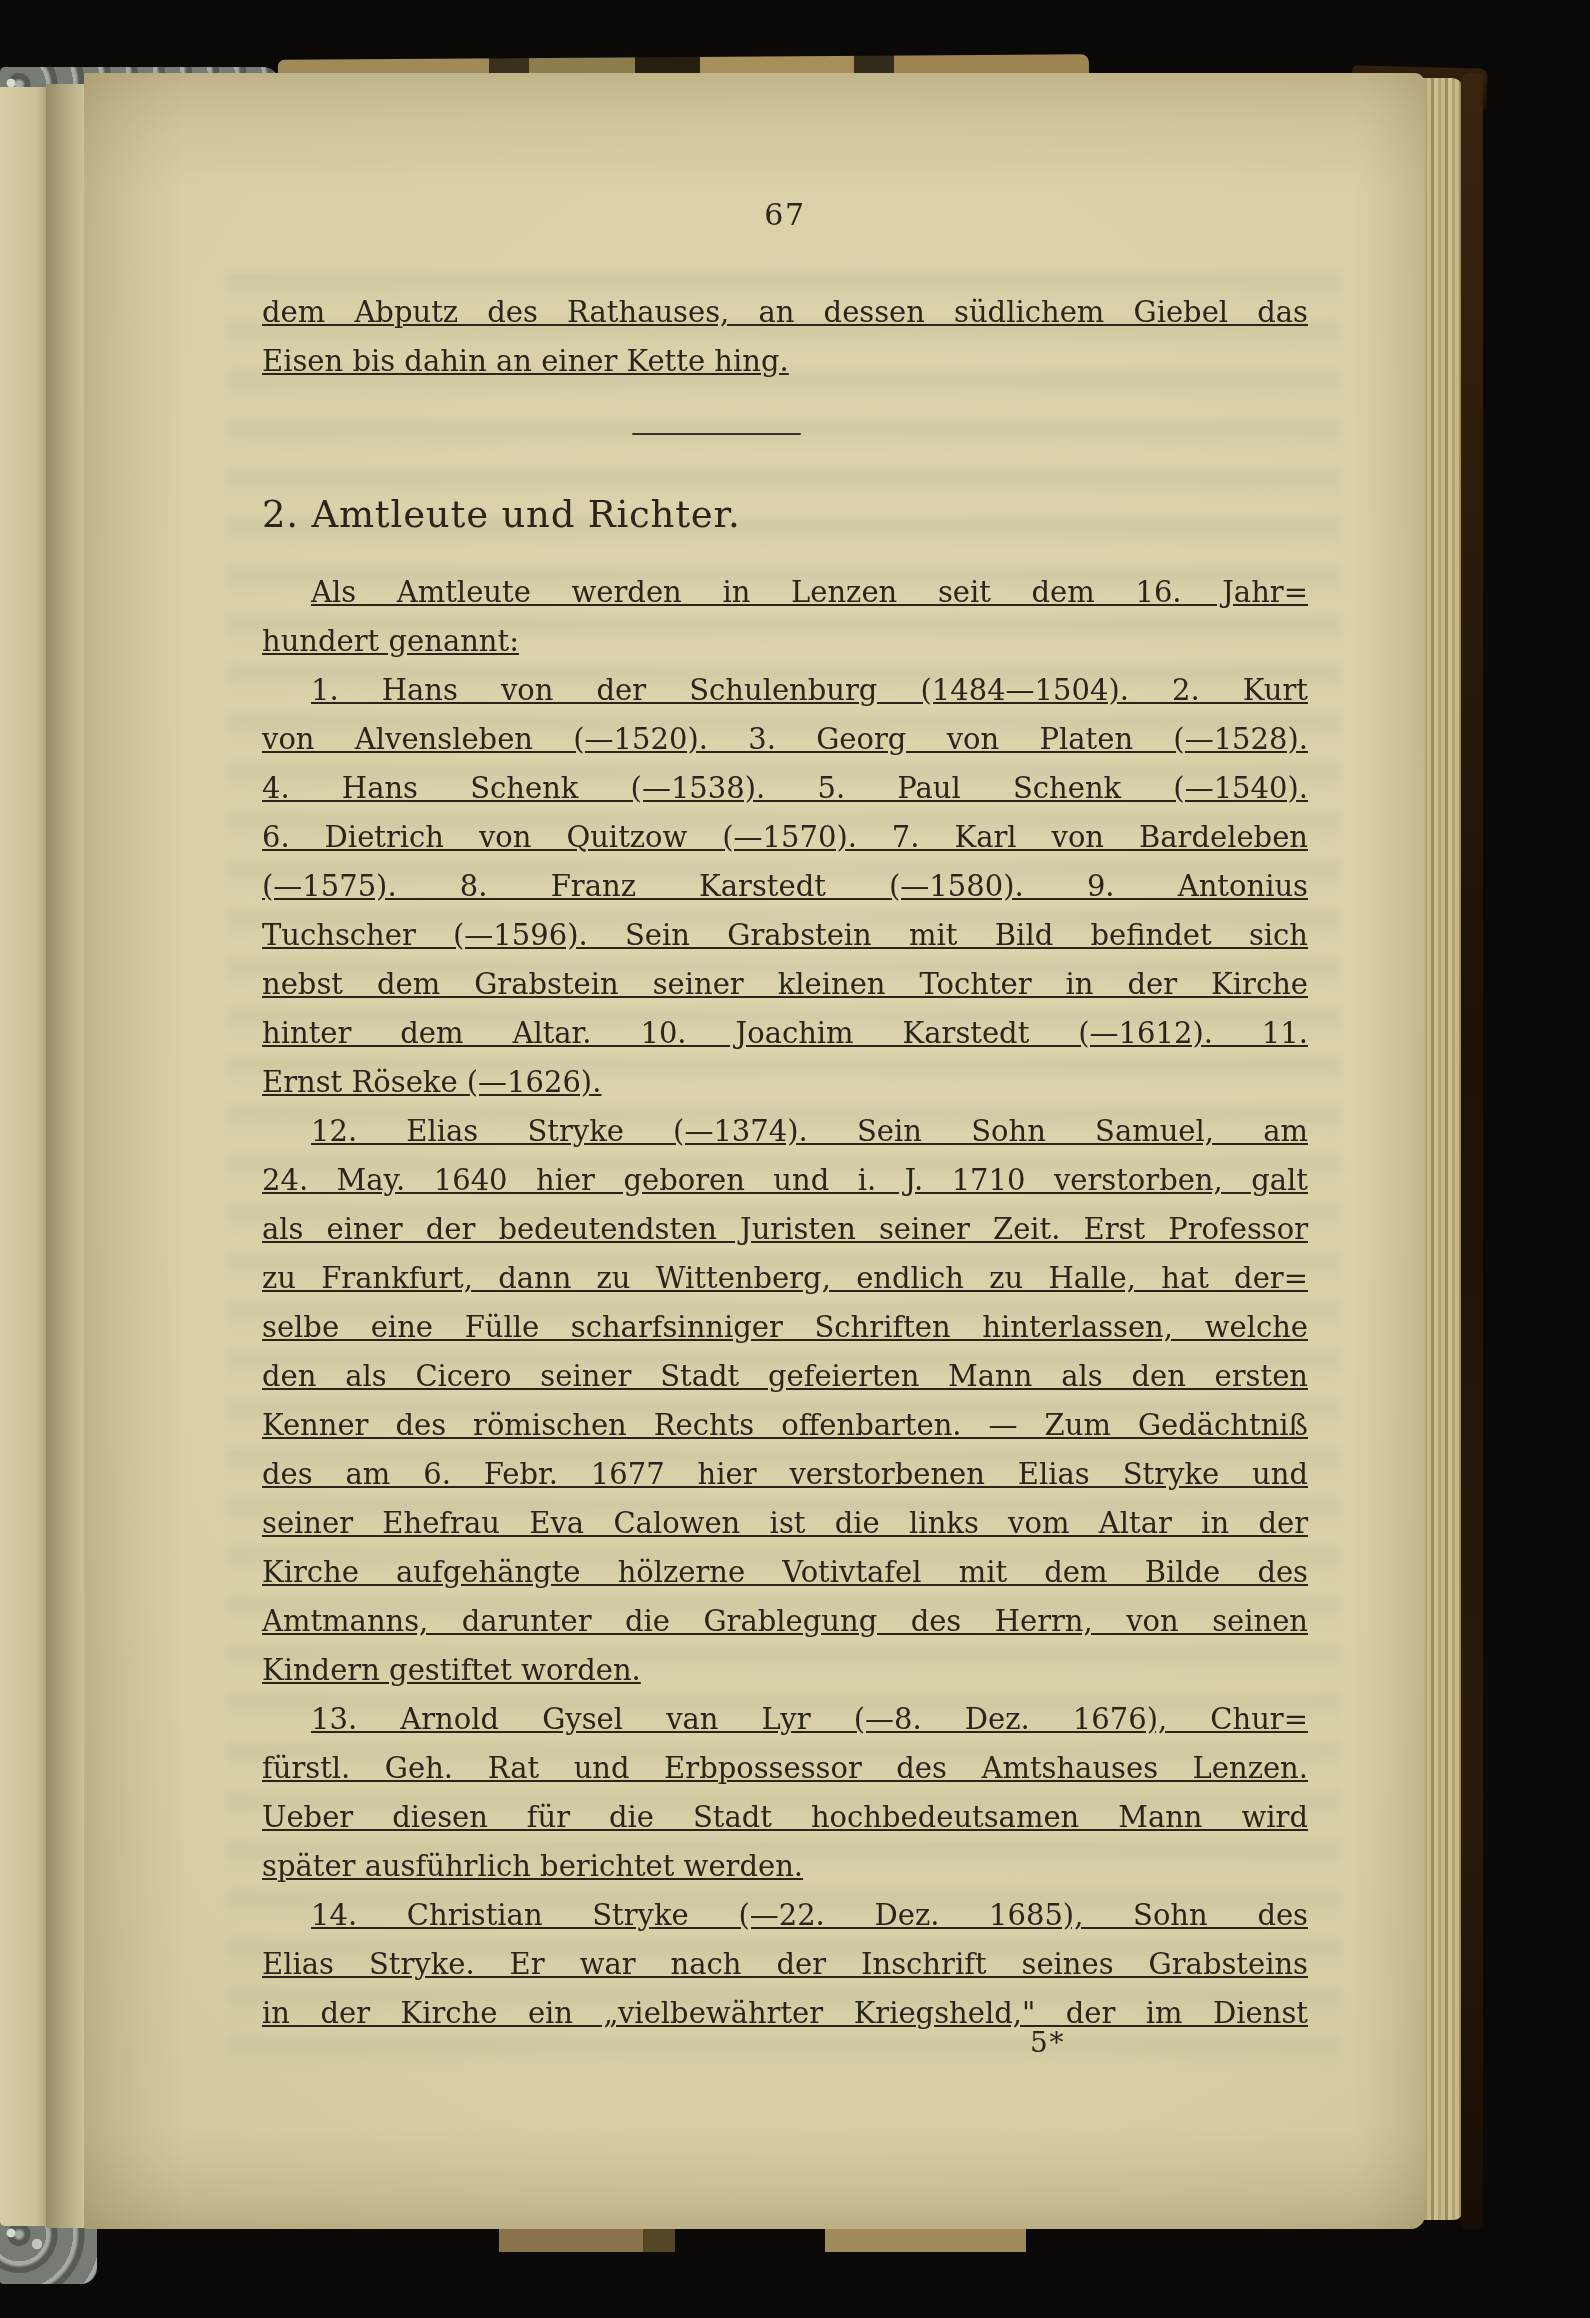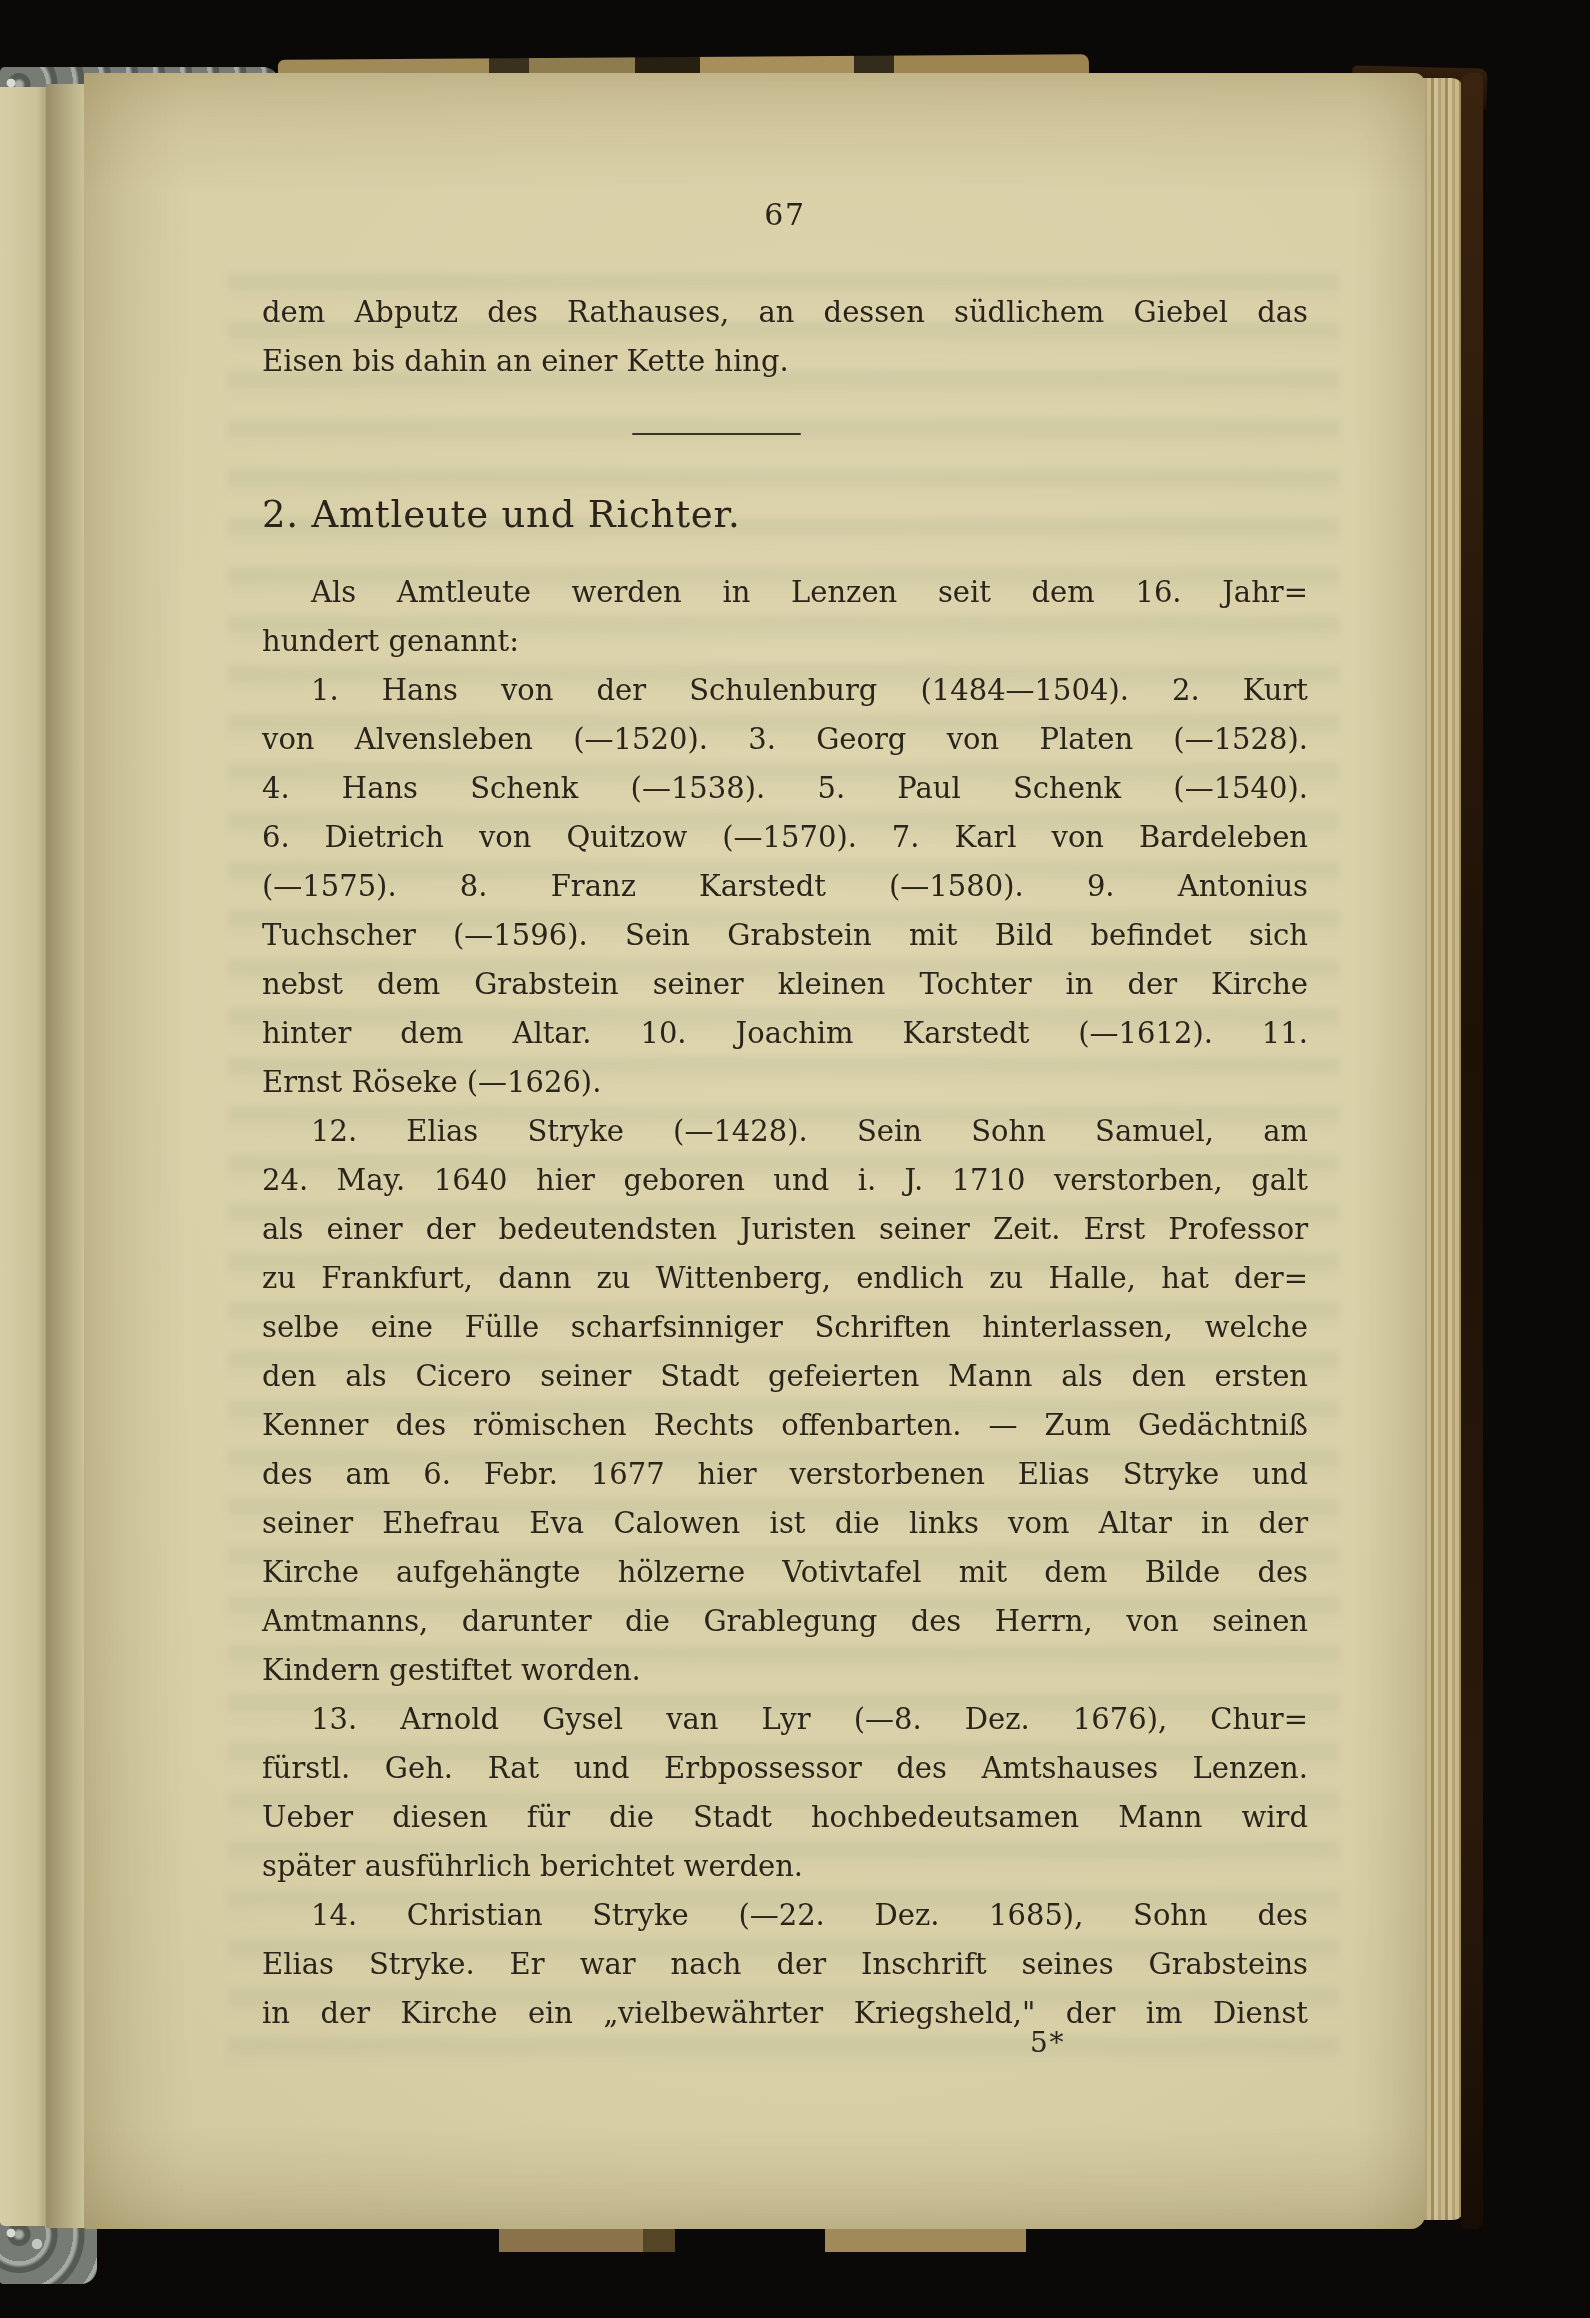--- a/index.html
+++ b/index.html
@@ -95,21 +95,21 @@
   .divider{
     position:absolute;left:548px;top:360px;width:169px;height:2.4px;
     background:#3a332a;border:none;margin:0;border-radius:1.6px;
   }
   .heading{
     position:absolute;left:178px;top:413px;width:1046px;margin:0;
     text-align:left;font-size:37px;line-height:57px;font-weight:normal;
     letter-spacing:0.8px;
   }
   .bodytext{position:absolute;left:178px;top:495px;width:1046px;font-size:29px;line-height:49px;}
-  .line{text-align:justify;text-align-last:justify;white-space:normal;}
+  .line{text-align:justify;text-align-last:justify;white-space:normal;text-decoration:underline;}
   .line.endline{text-align-last:left;}
   .line.indent{text-indent:49px;}
   .signature{position:absolute;left:946px;top:1953px;font-size:28px;letter-spacing:1.6px;}
 </style>
 </head>
 <body>
 
 <div class="deckle-tabs"></div>
 <div class="cover-top-right"></div>
 <div class="stack-right"></div>
@@ -145,21 +145,21 @@
         <div class="line">von Alvensleben (—1520). 3. Georg von Platen (—1528).</div>
         <div class="line">4. Hans Schenk (—1538). 5. Paul Schenk (—1540).</div>
         <div class="line">6. Dietrich von Quitzow (—1570). 7. Karl von Bardeleben</div>
         <div class="line">(—1575). 8. Franz Karstedt (—1580). 9. Antonius</div>
         <div class="line">Tuchscher (—1596). Sein Grabstein mit Bild befindet sich</div>
         <div class="line">nebst dem Grabstein seiner kleinen Tochter in der Kirche</div>
         <div class="line">hinter dem Altar. 10. Joachim Karstedt (—1612). 11.</div>
         <div class="line endline">Ernst Röseke (—1626).</div>
       </div>
       <div>
-        <div class="line indent">12. Elias Stryke (—1428). Sein Sohn Samuel, am</div>
+        <div class="line indent">12. Elias Stryke (—1374). Sein Sohn Samuel, am</div>
         <div class="line">24. May. 1640 hier geboren und i. J. 1710 verstorben, galt</div>
         <div class="line">als einer der bedeutendsten Juristen seiner Zeit. Erst Professor</div>
         <div class="line">zu Frankfurt, dann zu Wittenberg, endlich zu Halle, hat der=</div>
         <div class="line">selbe eine Fülle scharfsinniger Schriften hinterlassen, welche</div>
         <div class="line">den als Cicero seiner Stadt gefeierten Mann als den ersten</div>
         <div class="line">Kenner des römischen Rechts offenbarten. — Zum Gedächtniß</div>
         <div class="line">des am 6. Febr. 1677 hier verstorbenen Elias Stryke und</div>
         <div class="line">seiner Ehefrau Eva Calowen ist die links vom Altar in der</div>
         <div class="line">Kirche aufgehängte hölzerne Votivtafel mit dem Bilde des</div>
         <div class="line">Amtmanns, darunter die Grablegung des Herrn, von seinen</div>

